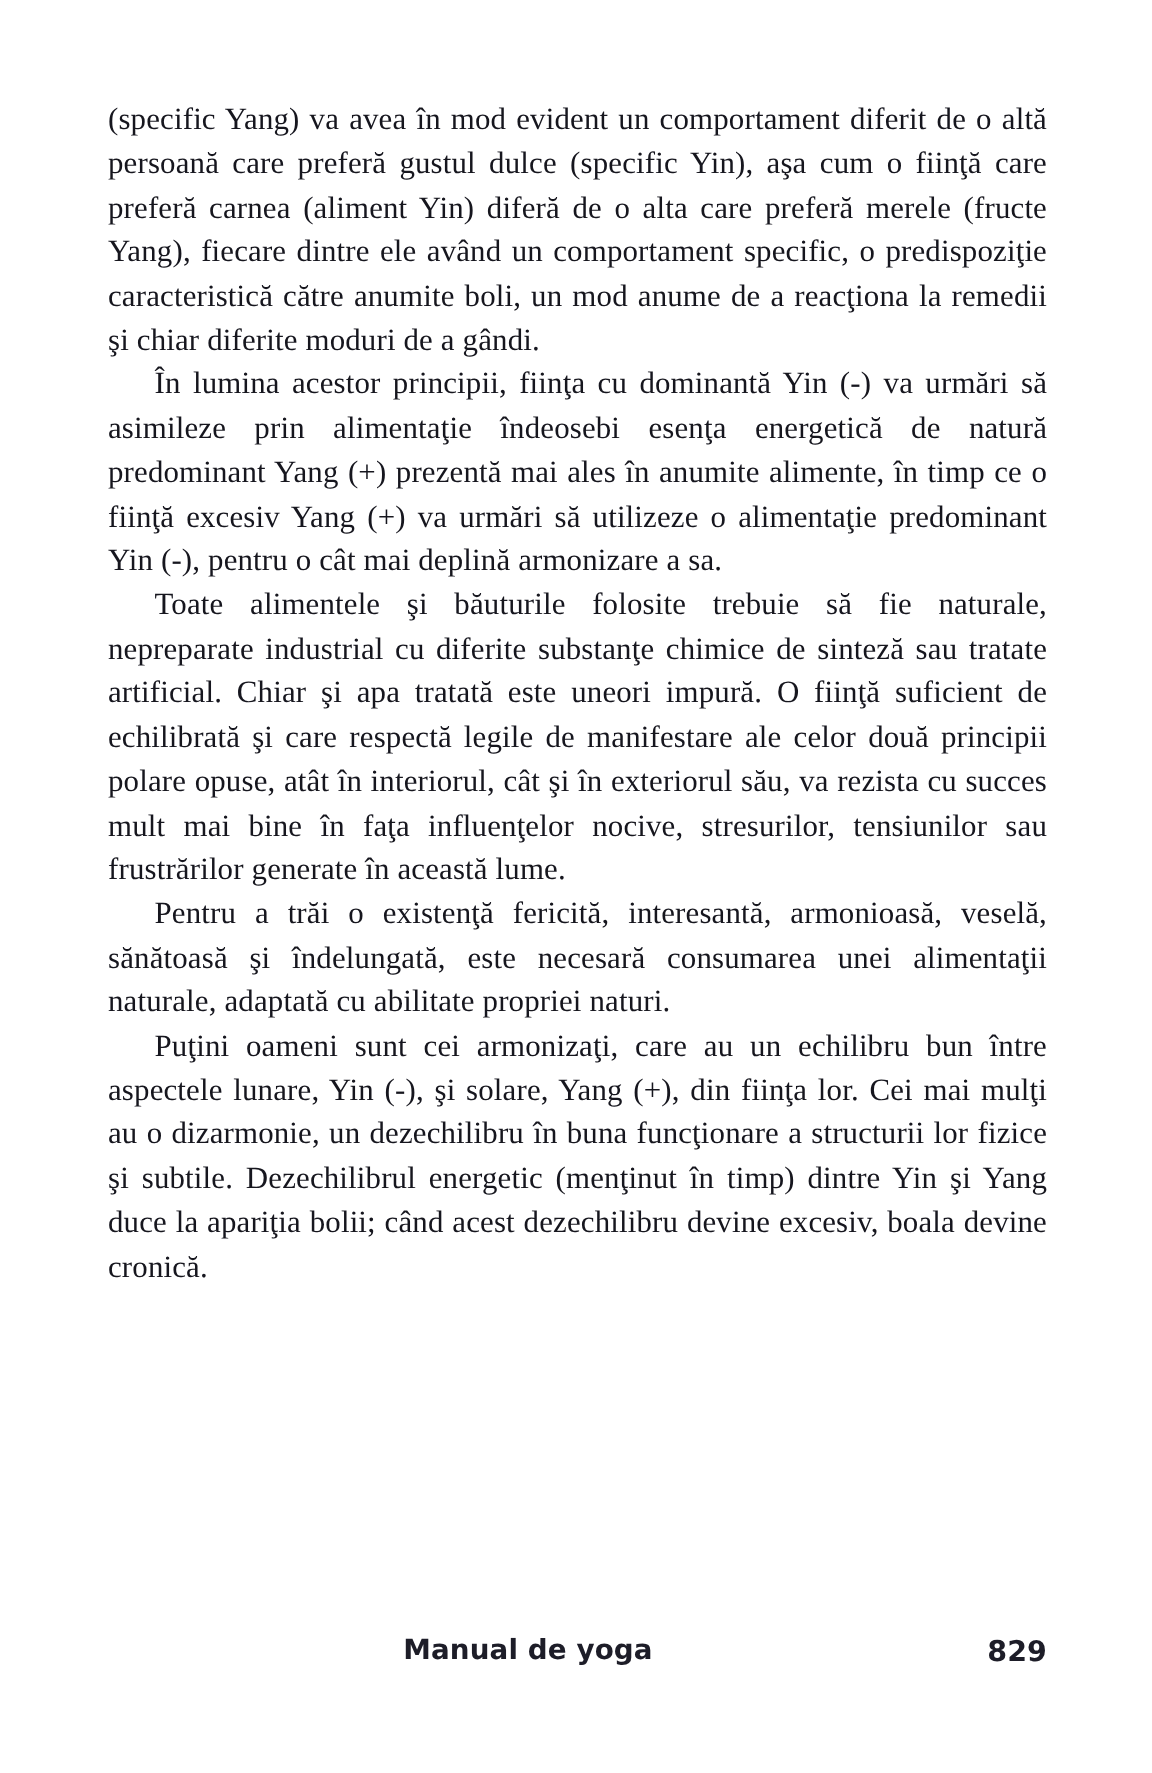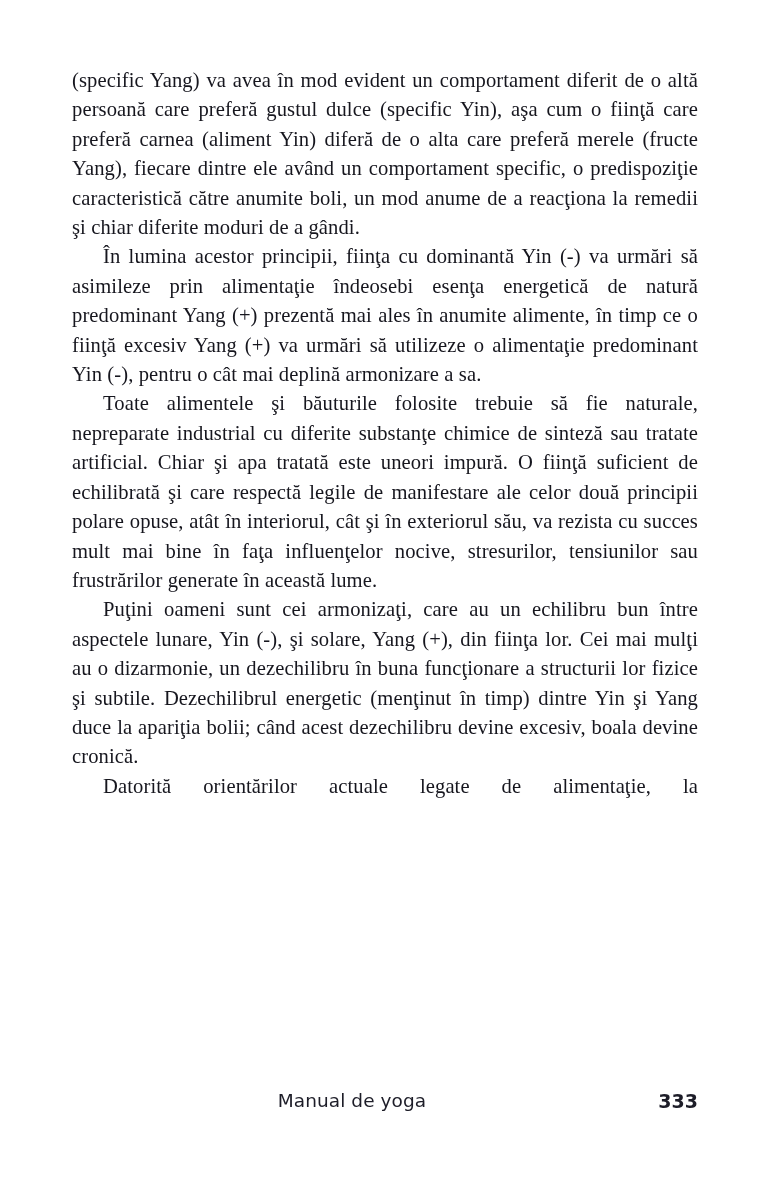--- a/index.html
+++ b/index.html
@@ -85,20 +85,21 @@
     position: absolute;
     left: 0;
     top: 0;
     width: 560px;
     text-align: center;
     font-family: "DejaVu Sans", "Liberation Sans", sans-serif;
     font-size: 18.5px;
     line-height: 26px;
     color: #1d1d28;
     letter-spacing: 0.004em;
+    font-weight: bold;
   }
 
   .footer-pagenum {
     position: absolute;
     right: 0;
     top: 0;
     text-align: right;
     font-family: "DejaVu Sans", "Liberation Sans", sans-serif;
     font-size: 19px;
     line-height: 26px;
@@ -113,27 +114,27 @@
 <div class="page">
 
   <div class="text-column">
 
     <p class="para continuation">(specific Yang) va avea în mod evident un comportament diferit de o altă persoană care preferă gustul dulce (specific Yin), aşa cum o fiinţă care preferă carnea (aliment Yin) diferă de o alta care preferă merele (fructe Yang), fiecare dintre ele având un comportament specific, o predispoziţie caracteristică către anumite boli, un mod anume de a reacţiona la remedii şi chiar diferite moduri de a gândi.</p>
 
     <p class="para">În lumina acestor principii, fiinţa cu dominantă Yin (-) va urmări  să asimileze prin alimentaţie îndeosebi esenţa energetică de natură predominant Yang (+) prezentă mai ales în anumite alimente, în timp ce o fiinţă excesiv Yang (+) va urmări să utilizeze o alimentaţie predominant Yin (-), pentru o cât mai deplină armonizare a sa.</p>
 
     <p class="para">Toate alimentele şi băuturile folosite trebuie să fie naturale, nepreparate industrial cu diferite substanţe chimice de sinteză sau tratate artificial. Chiar şi apa tratată este uneori impură. O fiinţă suficient de echilibrată şi care respectă legile de manifestare ale celor două principii polare opuse, atât în interiorul, cât şi în exteriorul său, va rezista cu succes mult mai bine în faţa influenţelor nocive, stresurilor, tensiunilor sau frustrărilor generate în această lume.</p>
 
+    <p class="para">Pentru a trăi o existenţă fericită, interesantă, armonioasă, veselă, sănătoasă şi îndelungată, este necesară consumarea unei alimentaţii naturale, adaptată cu abilitate propriei naturi.</p>
 
 
 
     <p class="para">Puţini oameni sunt cei armonizaţi, care au un echilibru bun între aspectele lunare, Yin (-), şi solare, Yang (+), din fiinţa lor. Cei mai mulţi au o dizarmonie, un dezechilibru în buna funcţionare a structurii lor fizice şi subtile. Dezechilibrul energetic (menţinut în timp) dintre Yin şi Yang duce la apariţia bolii; când acest dezechilibru devine excesiv, boala devine cronică.</p>
 
-    <p class="para force-justify">Datorită orientărilor actuale legate de alimentaţie, la</p>
 
   </div>
 
   <div class="footer">
     <div class="footer-title">Manual de yoga</div>
-    <div class="footer-pagenum">333</div>
+    <div class="footer-pagenum">829</div>
   </div>
 
 </div>
 
 </body></html>

